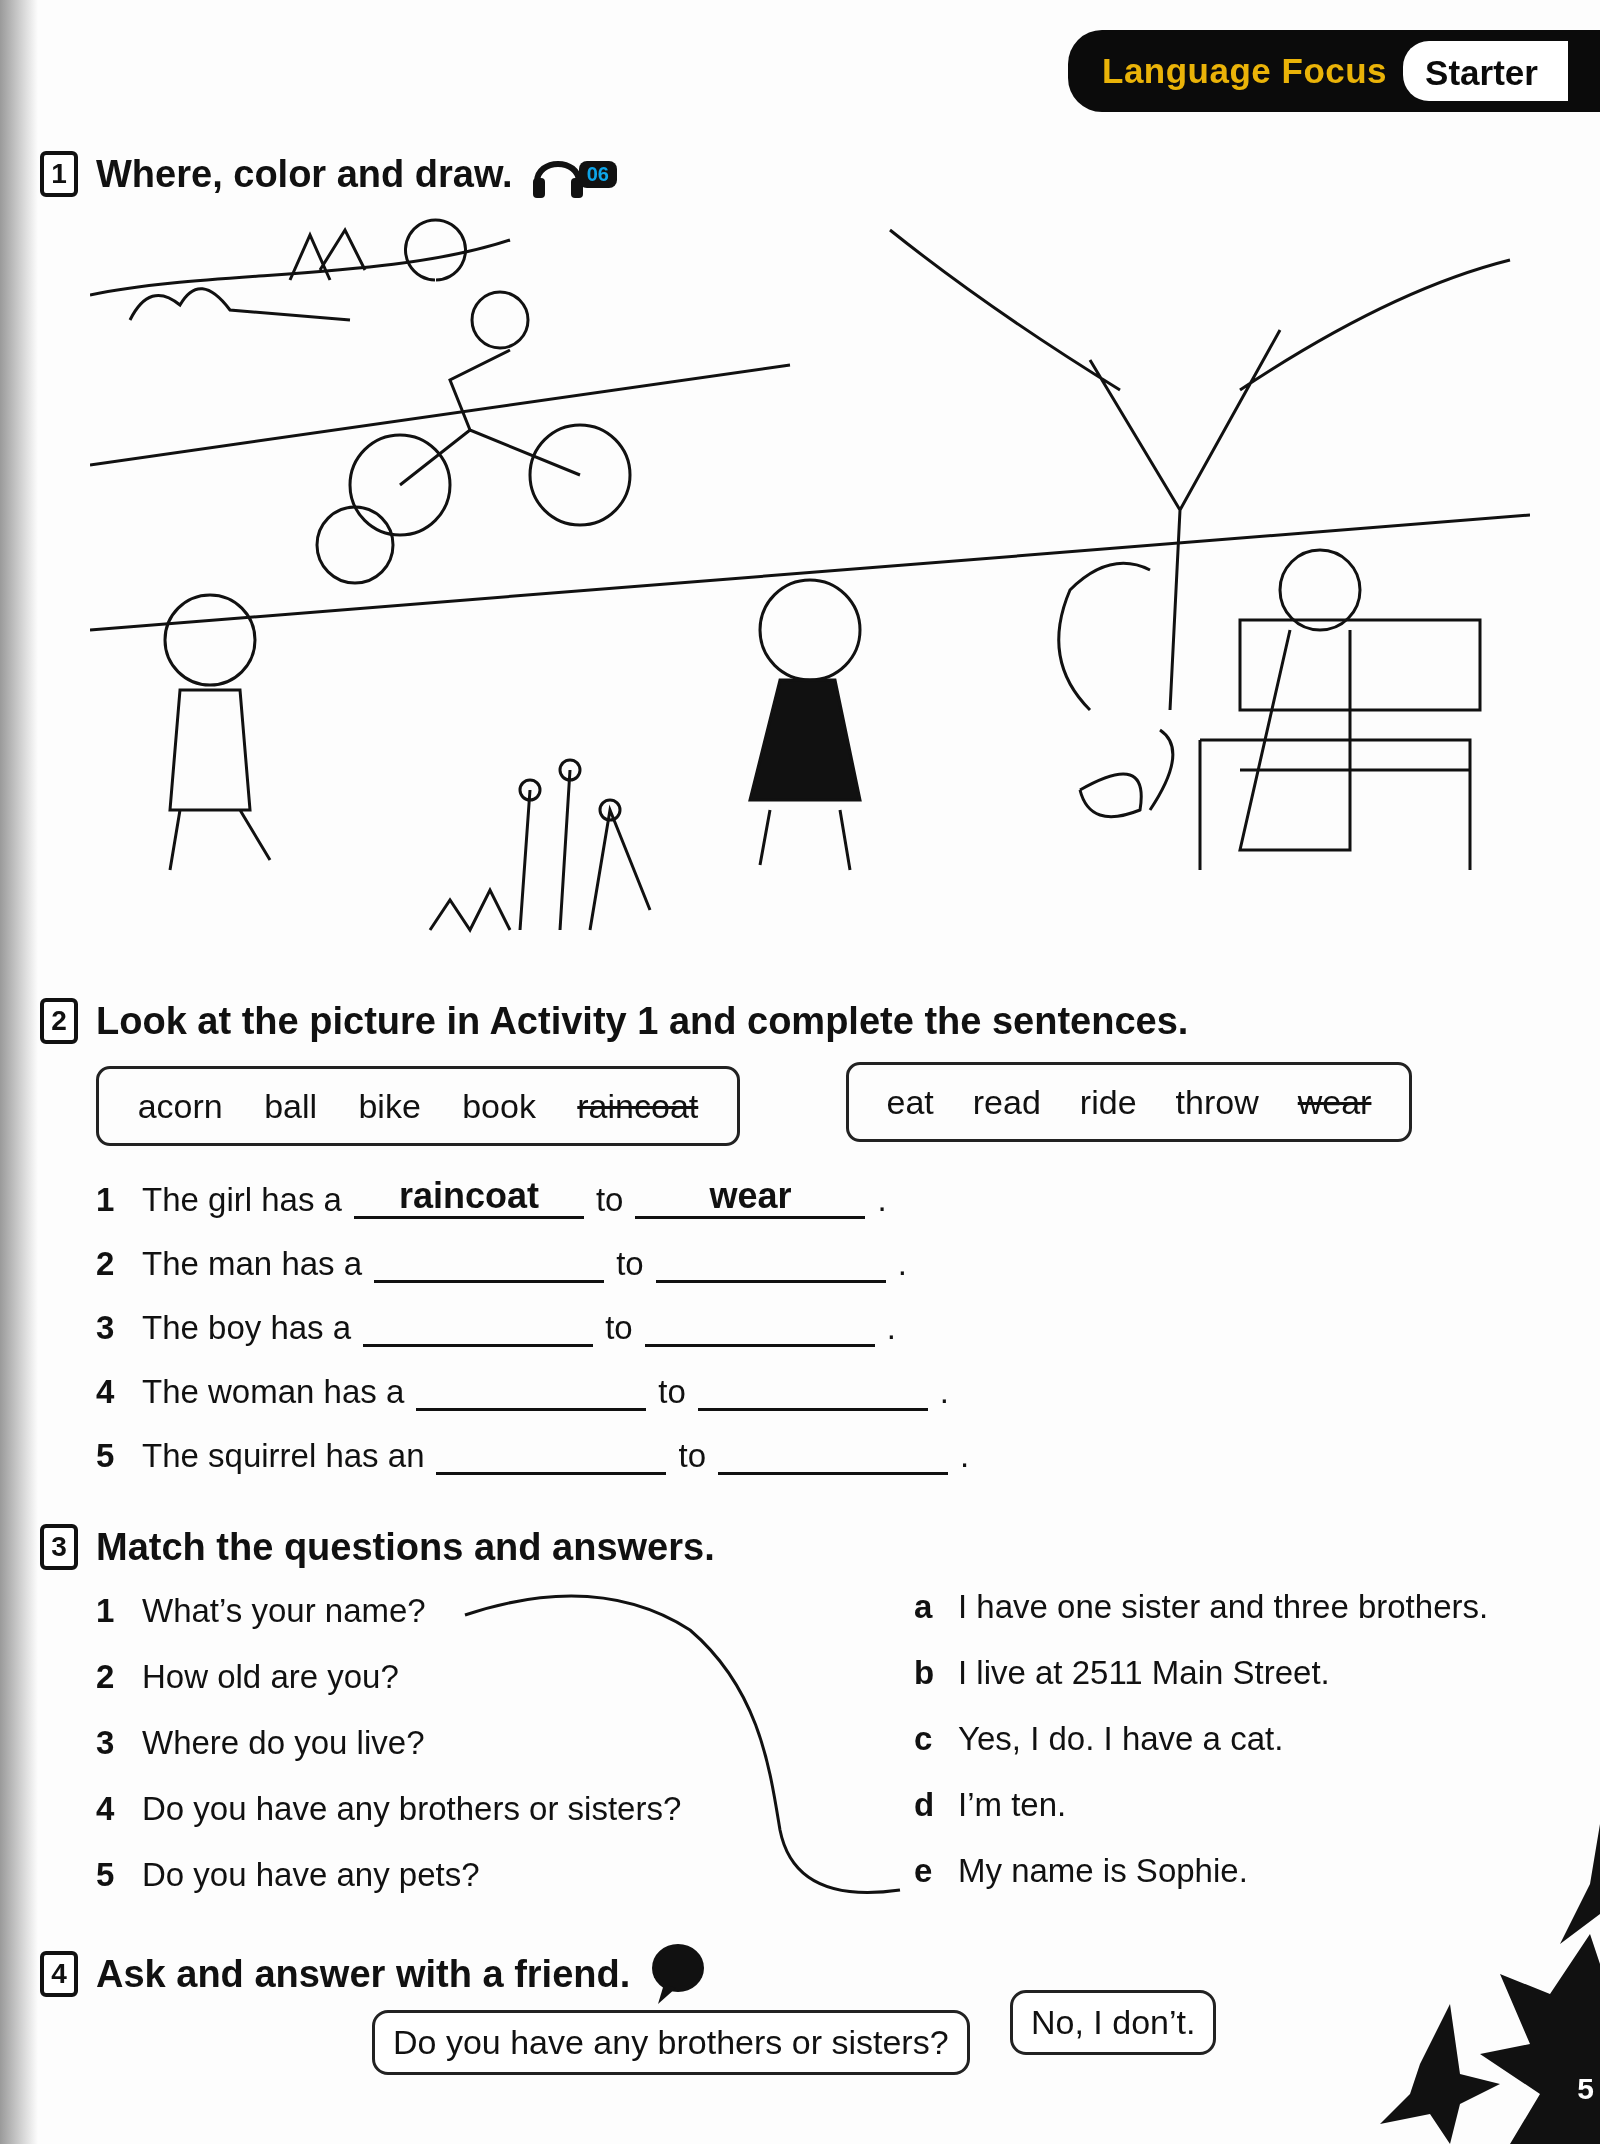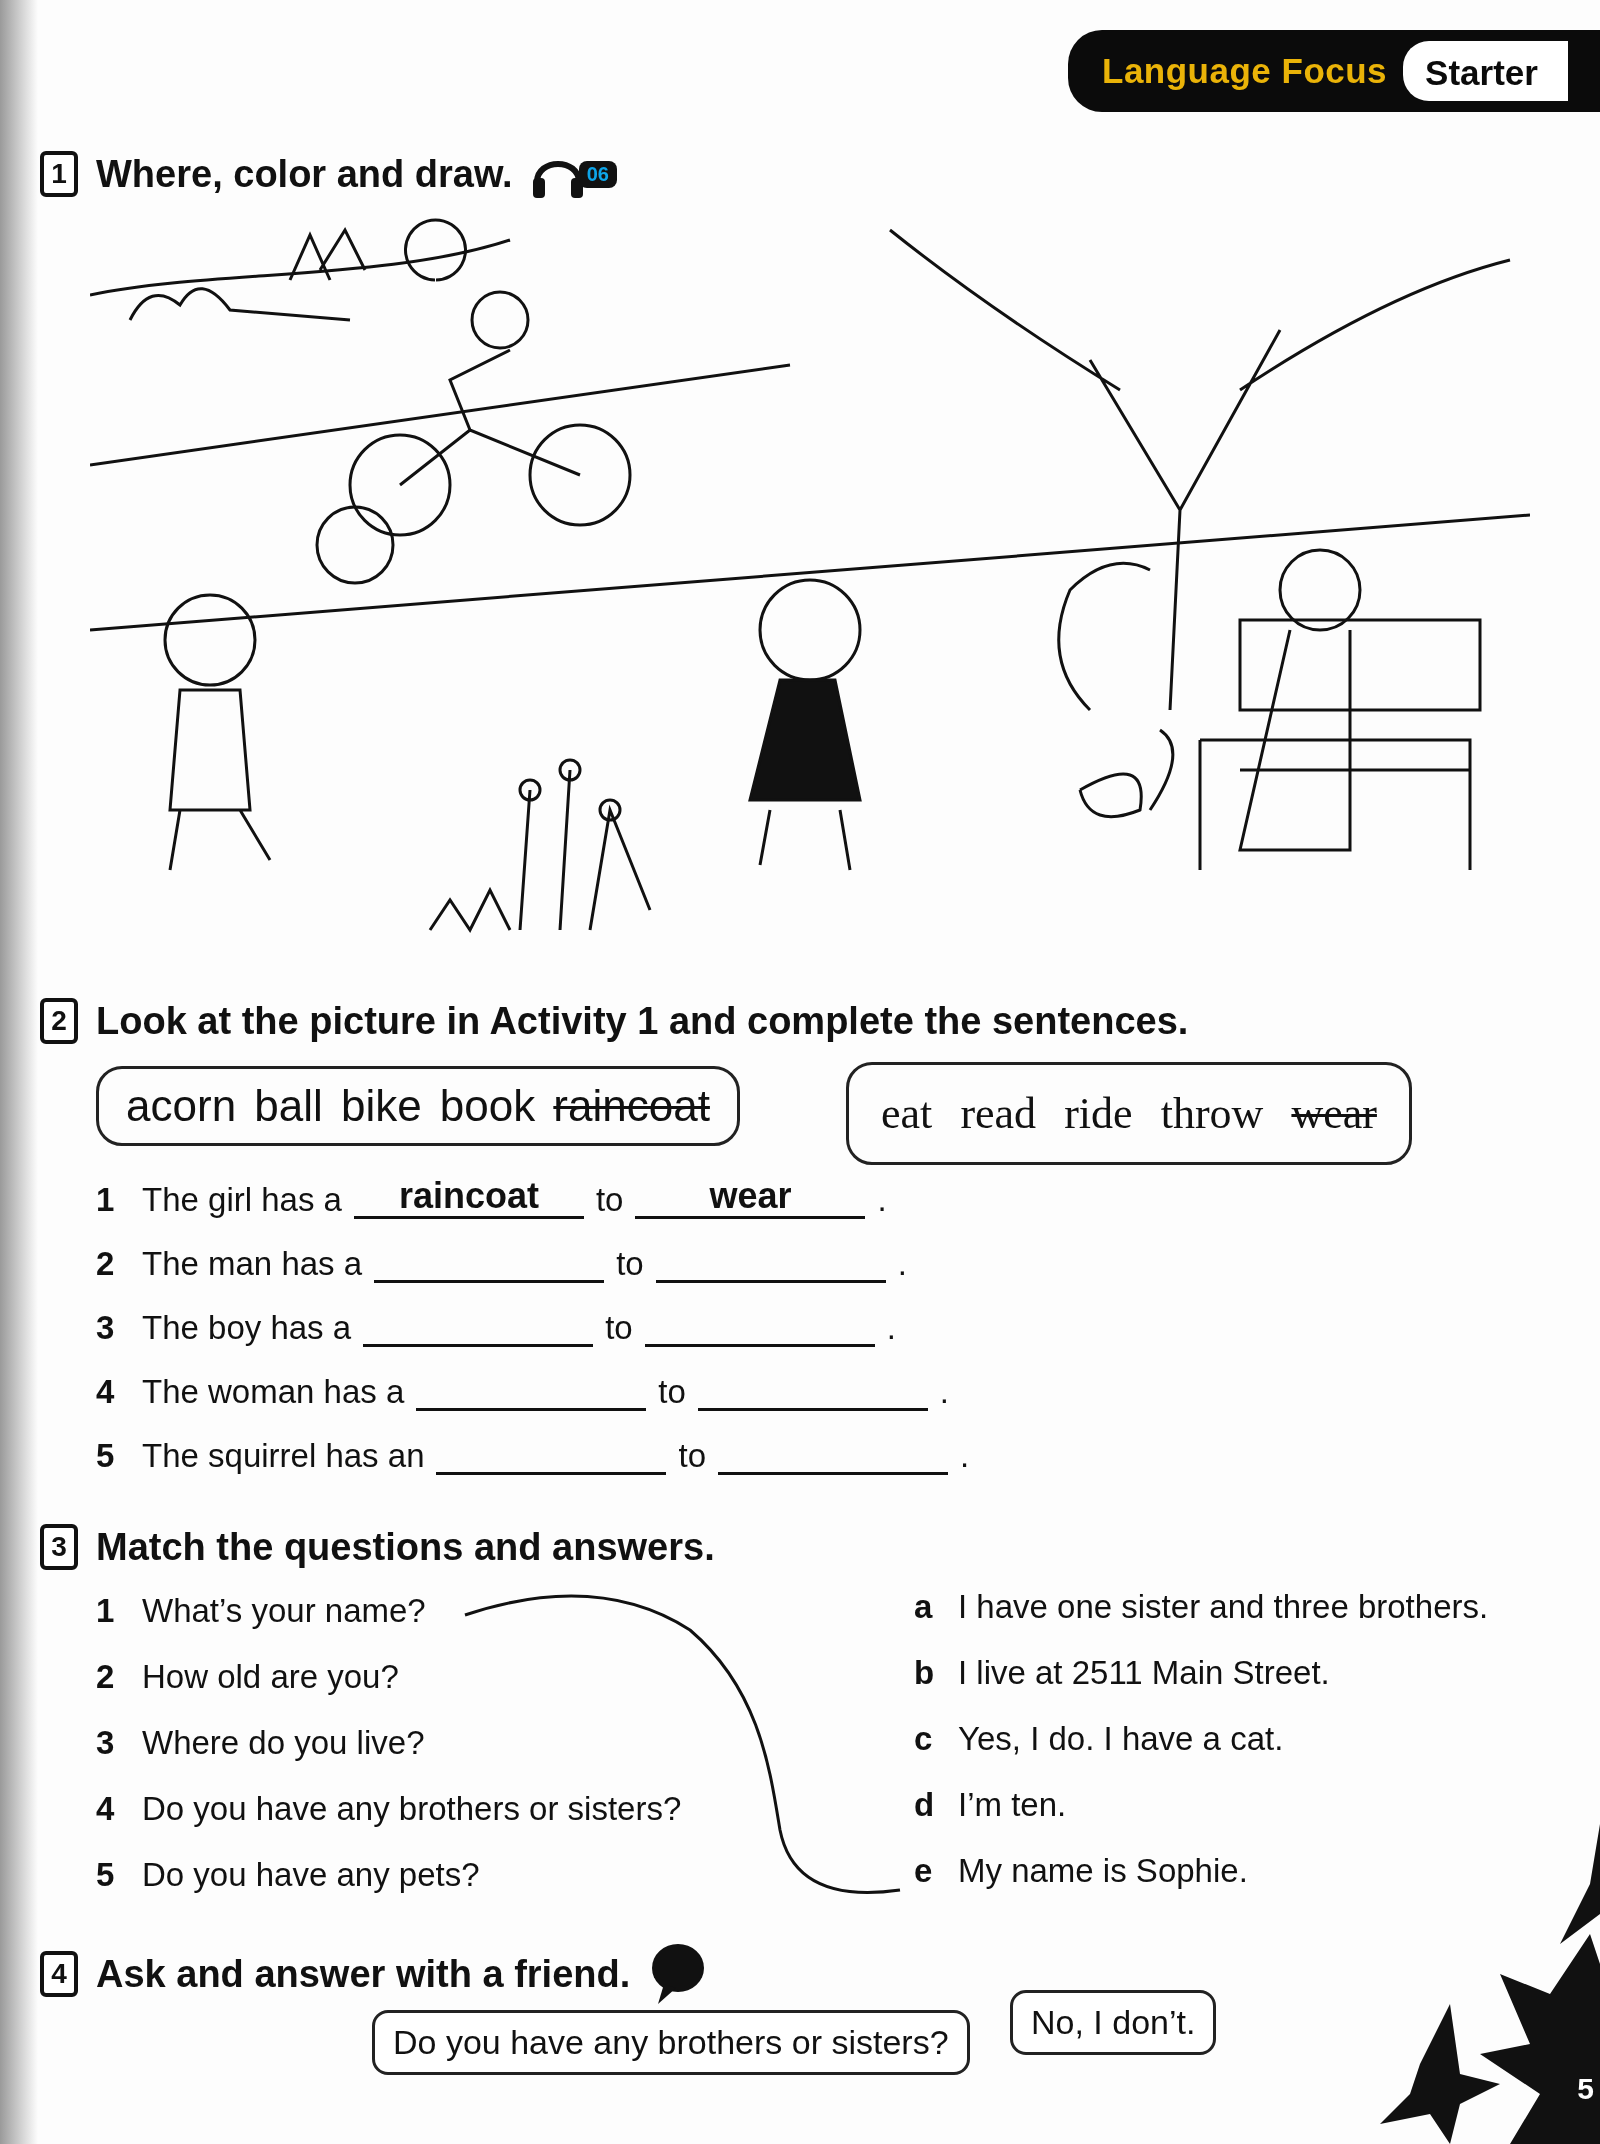--- a/index.html
+++ b/index.html
@@ -11,22 +11,22 @@
        border-radius:34px 0 0 34px;display:flex;align-items:center;}
   .header-pill .lf{color:#eab308;font-weight:bold;font-size:35px;margin-left:34px;letter-spacing:0.5px;}
   .header-pill .st{background:#fff;color:#0b0b0b;font-weight:bold;font-size:35px;border-radius:26px 0 0 26px;
        margin-left:16px;padding:12px 30px 8px 22px;}
   .act-title{position:absolute;display:flex;align-items:center;font-weight:bold;font-size:38px;}
   .act-num{display:inline-block;width:30px;height:38px;border:4px solid #111;border-radius:6px;
        font-size:28px;line-height:38px;text-align:center;margin-right:18px;background:#fff;}
   .headphones{display:inline-flex;align-items:center;margin-left:18px;}
   .track{background:#111;color:#0ea5e9;font-size:20px;font-weight:bold;border-radius:8px;padding:2px 8px;margin-left:-6px;}
   .scene{position:absolute;left:90px;top:210px;width:1440px;height:760px;}
-  .wordbox{position:absolute;border:3px solid #222;border-radius:26px;display:flex;align-items:center;
-       justify-content:space-around;font-size:44px;padding:0 18px;box-sizing:border-box;}
+  .wordbox{position:absolute;border:3px solid #222;border-radius:14px;display:flex;align-items:center;
+       justify-content:space-around;font-size:34px;padding:0 18px;box-sizing:border-box;}
   .crossed{text-decoration:line-through;text-decoration-thickness:3px;}
   .sent{position:absolute;left:96px;font-size:33px;display:flex;align-items:flex-end;white-space:nowrap;}
   .sent .n{font-weight:bold;width:46px;}
   .blank{display:inline-block;width:230px;border-bottom:3px solid #111;margin:0 12px;text-align:center;
        font-size:36px;font-weight:bold;height:40px;line-height:40px;}
   .q,.a{position:absolute;font-size:33px;white-space:nowrap;}
   .q .n,.a .n{font-weight:bold;display:inline-block;width:46px;}
   .a .n{width:44px;}
   .bubble{position:absolute;border:3px solid #222;border-radius:16px;font-size:34px;
        padding:10px 18px;background:#fff;white-space:nowrap;}
@@ -107,21 +107,21 @@
   <span>Look at the picture in Activity 1 and complete the sentences.</span>
 </div>
 
 <div class="wordbox" style="left:96px;top:1066px;width:644px;height:80px;">
   <span>acorn</span>
   <span>ball</span>
   <span>bike</span>
   <span>book</span>
   <span class="crossed">raincoat</span>
 </div>
-<div class="wordbox" style="left:846px;top:1062px;width:566px;height:103px;font-family:Liberation Serif, serif;">
+<div class="wordbox" style="left:846px;top:1062px;width:566px;height:80px;">
   <span>eat</span>
   <span>read</span>
   <span>ride</span>
   <span>throw</span>
   <span class="crossed">wear</span>
 </div>
 
 <div class="sent" style="top:1176px;">
   <span class="n">1</span>
   <span>The girl has a</span>

